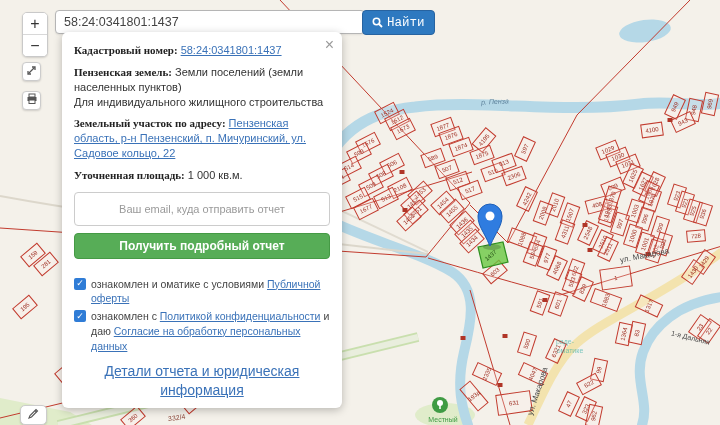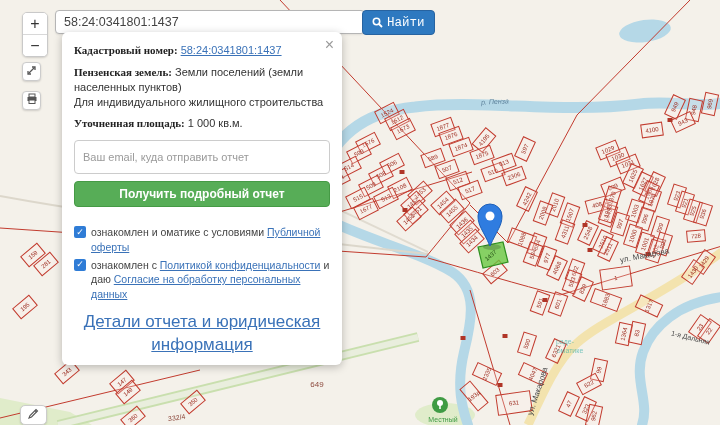--- a/index.html
+++ b/index.html
@@ -26,28 +26,28 @@
   .tool-pencil{left:20px;top:405px;width:27px;height:20px;border-radius:5px;}
 
   
   .panel{position:absolute;left:62px;top:32px;width:256px;background:#fff;border-radius:6px;
     box-shadow:0 2px 8px rgba(0,0,0,.25);padding:11px 12px 8px 12px;font-size:11px;color:#333;line-height:1.35;}
   .panel .close-x{position:absolute;right:8px;top:5px;font-size:16px;color:#9a9a9a;cursor:pointer;line-height:1;}
   .panel .row{margin-bottom:7px;}
   .panel b{color:#222;font-family:Liberation Serif, serif;}
   .panel a, .lnk{color:#3a72b8;text-decoration:underline;cursor:pointer;}
   .email-input{width:100%;box-sizing:border-box;height:24px;border:1px solid #ccc;border-radius:4px;padding:16px 8px;
-    font-size:11px;color:#333;margin:2px 0 7px 0;outline:none;}
+    font-size:11px;color:#333;margin:2px 0 7px 0;outline:none;text-align:center;}
   .email-input::placeholder{color:#9a9a9a;}
   .report-btn{width:100%;height:26px;background:#57ad57;border:1px solid #459a45;border-radius:4px;color:#fff;
     font-weight:bold;font-size:12px;cursor:pointer;margin-bottom:18px;}
   .chk-row{display:flex;gap:5px;font-size:10.5px;color:#444;margin-bottom:3px;line-height:1.4;}
   .chk-box{flex:0 0 12px;width:12px;height:12px;background:#2f7cd6;border-radius:2px;color:#fff;font-size:9px;
     display:flex;align-items:center;justify-content:center;margin-top:1px;cursor:pointer;}
-  .center-link{text-align:center;margin-top:9px;font-size:17px;}
+  .center-link{text-align:center;margin-top:9px;font-size:14px;}
 </style>
 </head>
 <body>
 
 <div id="stage">
   <svg id="mapsvg" width="720" height="425">
       <rect x="0" y="0" width="720" height="425" fill="#f4f1ea"></rect>
       <polygon points="0,398 70,412 92,425 0,425" fill="#e0ecca"></polygon>
       <ellipse cx="445" cy="415" rx="30" ry="12" fill="#e0ecca"></ellipse>
       <path d="M318,185 C330,140 360,112 415,107 C480,99 560,114 640,104 C670,100 700,108 722,103" fill="none" stroke="#b5d8e7" stroke-width="11" stroke-linecap="round"></path>
@@ -610,20 +610,24 @@
     <div class="row">
       <b>Кадастровый номер:</b>
       <a>58:24:0341801:1437</a>
     </div>
     <div class="row">
       <b>Пензенская земель:</b>
       <span>Земли поселений (земли населенных пунктов)</span><br>
       <span>Для индивидуального жилищного строительства</span>
     </div>
     <div class="row">
+      <b>Земельный участок по адресу:</b>
+      <a>Пензенская область, р-н Пензенский, п. Мичуринский, ул. Садовое кольцо, 22</a>
+    </div>
+    <div class="row">
       <b>Уточненная площадь:</b>
       <span>1 000 кв.м.</span>
     </div>
     <input class="email-input" placeholder="Ваш email, куда отправить отчет" style="">
     <button class="report-btn">Получить подробный отчет</button>
     <div class="chk-row">
       <span class="chk-box">✓</span>
       <span>
         <span>ознакомлен и оматике с условиями</span>
         <span class="lnk">Публичной оферты</span>

